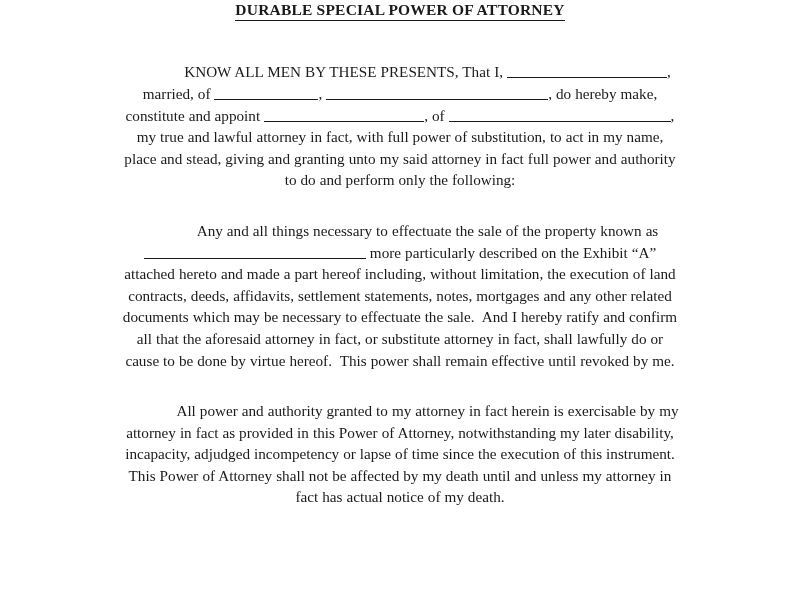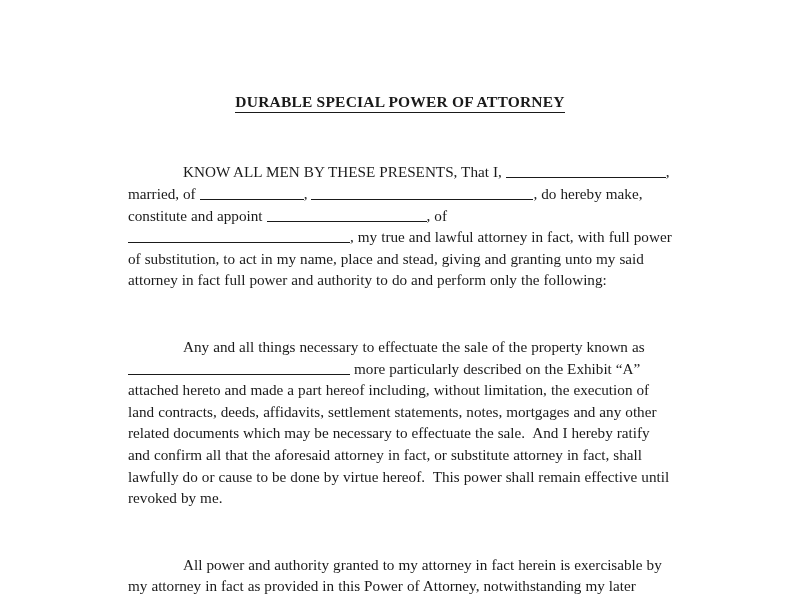--- a/index.html
+++ b/index.html
@@ -26,33 +26,32 @@
     left: 116px;
     top: 0;
     width: 568px;
   }
   .doc-title {
     text-align: center;
     font-weight: bold;
     font-size: 15.5px;
     letter-spacing: 0.2px;
     margin: 0;
-    padding-top: 92px;
     line-height: 1.25;
   }
   .doc-title span {
     border-bottom: 1.6px solid #1a1a1a;
     padding-bottom: 1px;
     display: inline-block;
   }
   .para {
     font-size: 15.2px;
     line-height: 21.6px;
-    text-align: left;
-    margin: 12px;
+    text-align: center;
+    margin: 4px;
     white-space: pre-wrap;
     word-spacing: 0.2px;
   }
   .para.indent-first {
     text-indent: 55px;
   }
   .gap-title-p1 { height: 36px; }
   .gap-para { height: 21px; }
   .blank {
     display: inline-block;

